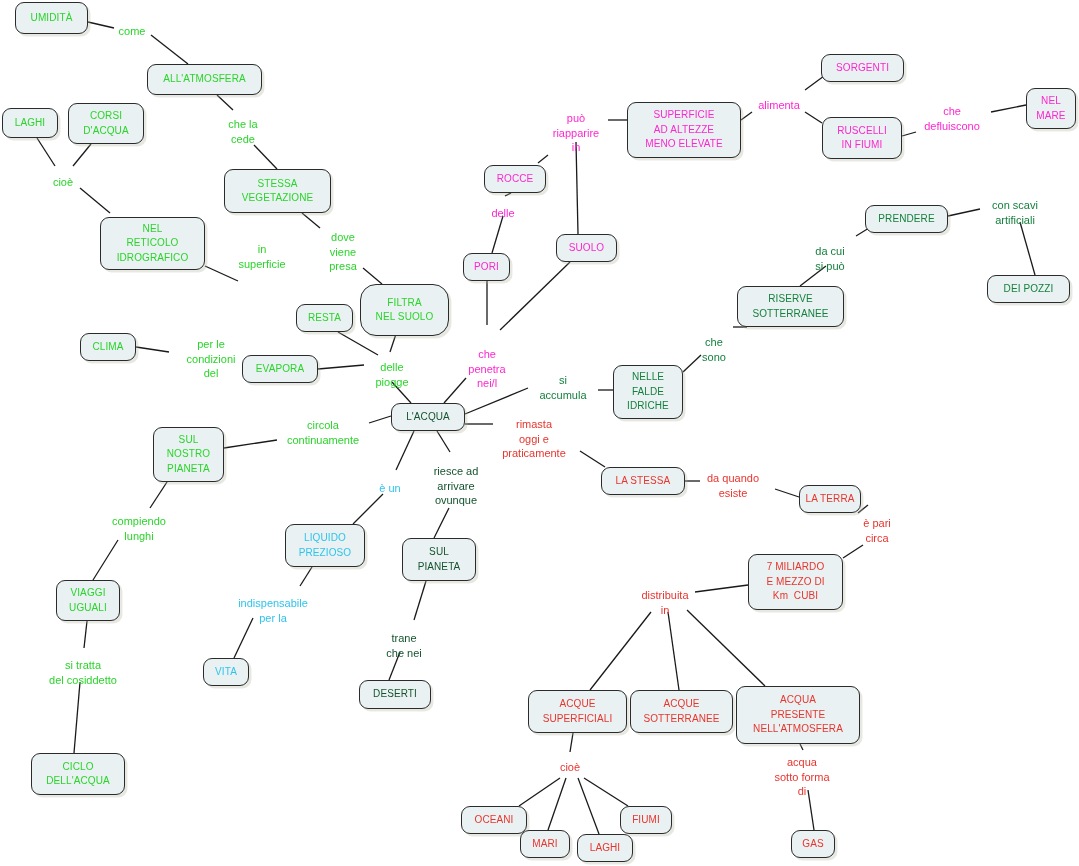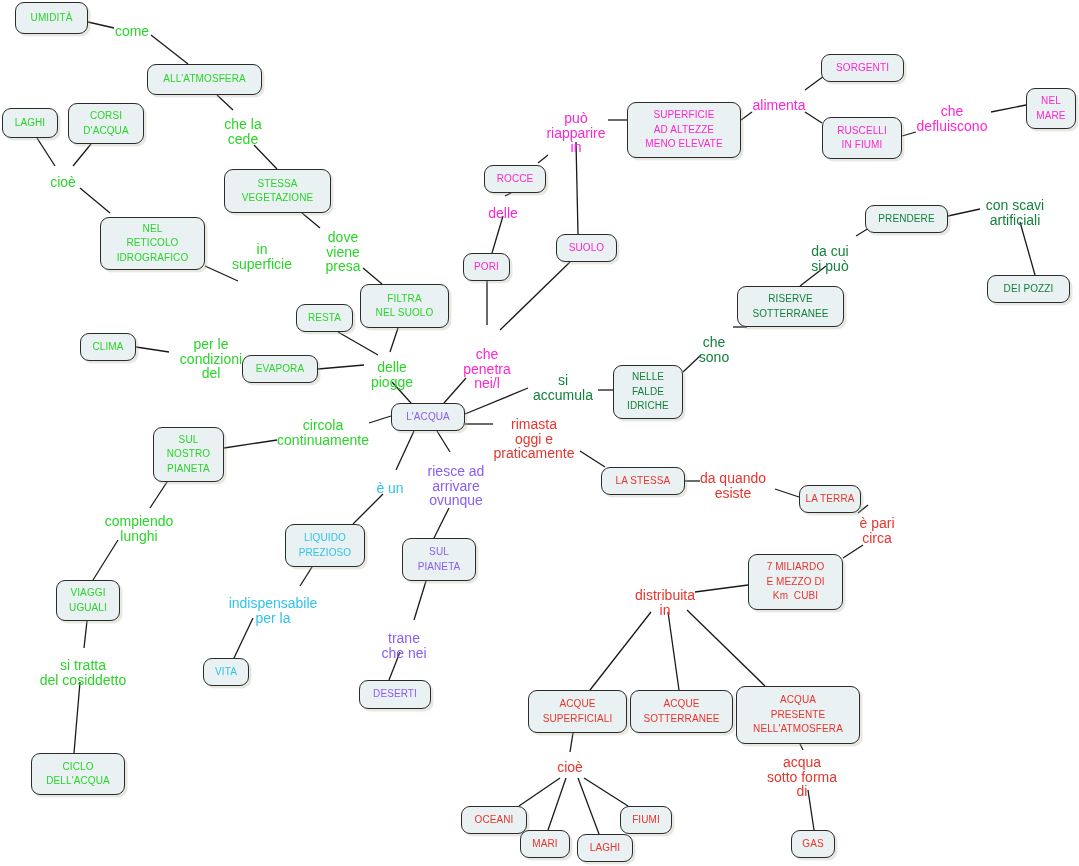--- a/index.html
+++ b/index.html
@@ -36,32 +36,32 @@
     font-size: 10px;
     line-height: 14.5px;
     letter-spacing: 0.1px;
     white-space: pre;
     padding: 2px 7px;
     z-index: 3;
   }
   .lbl {
     position: absolute;
     text-align: center;
-    font-size: 14px;
+    font-size: 11px;
     line-height: 14.5px;
     white-space: pre;
     z-index: 2;
     transform: translateX(-50%);
   }
   .c-green  { color: #2ad52a; }
   .c-cyan   { color: #2fc4ec; }
   .c-magenta{ color: #ff25d0; }
   .c-blue   { color: #15803d; }
   .c-red    { color: #e8352e; }
-  .c-black  { color: #8b5cf6; }
+  .c-black  { color: #14532d; }
 </style>
 </head>
 <body>
 
 <div id="map">
   <svg id="edges" width="1079" height="866" viewBox="0 0 1079 866">
       <line x1="88" y1="22" x2="114" y2="28" stroke="#1a1a1a" stroke-width="1.3"></line>
       <line x1="151" y1="35" x2="188" y2="64" stroke="#1a1a1a" stroke-width="1.3"></line>
       <line x1="217" y1="95" x2="233" y2="110" stroke="#1a1a1a" stroke-width="1.3"></line>
       <line x1="254" y1="145" x2="277" y2="169" stroke="#1a1a1a" stroke-width="1.3"></line>
@@ -136,21 +136,21 @@
       <div class="node c-green" style="left: 68px; top: 103px; width: 76px; height: 41px;">CORSI
 D'ACQUA</div>
       <div class="node c-green" style="left: 224px; top: 169px; width: 107px; height: 44px;">STESSA
 VEGETAZIONE</div>
       <div class="node c-green" style="left: 100px; top: 217px; width: 105px; height: 53px;">NEL
 RETICOLO
 IDROGRAFICO</div>
       <div class="node c-green" style="left: 80px; top: 333px; width: 56px; height: 28px;">CLIMA</div>
       <div class="node c-green" style="left: 242px; top: 355px; width: 76px; height: 28px;">EVAPORA</div>
       <div class="node c-green" style="left: 296px; top: 304px; width: 57px; height: 28px;">RESTA</div>
-      <div class="node c-green" style="left: 360px; top: 284px; width: 89px; height: 44px;">FILTRA
+      <div class="node c-green" style="left: 360px; top: 284px; width: 89px; height: 52px; border-radius: 16px;">FILTRA
 NEL SUOLO</div>
       <div class="node c-green" style="left: 153px; top: 427px; width: 71px; height: 55px;">SUL
 NOSTRO
 PIANETA</div>
       <div class="node c-green" style="left: 56px; top: 580px; width: 64px; height: 41px;">VIAGGI
 UGUALI</div>
       <div class="node c-green" style="left: 31px; top: 753px; width: 94px; height: 42px;">CICLO
 DELL'ACQUA</div>
       <div class="node c-black" style="left: 391px; top: 403px; width: 74px; height: 28px;">L'ACQUA</div>
       <div class="node c-cyan" style="left: 285px; top: 524px; width: 80px; height: 43px;">LIQUIDO

